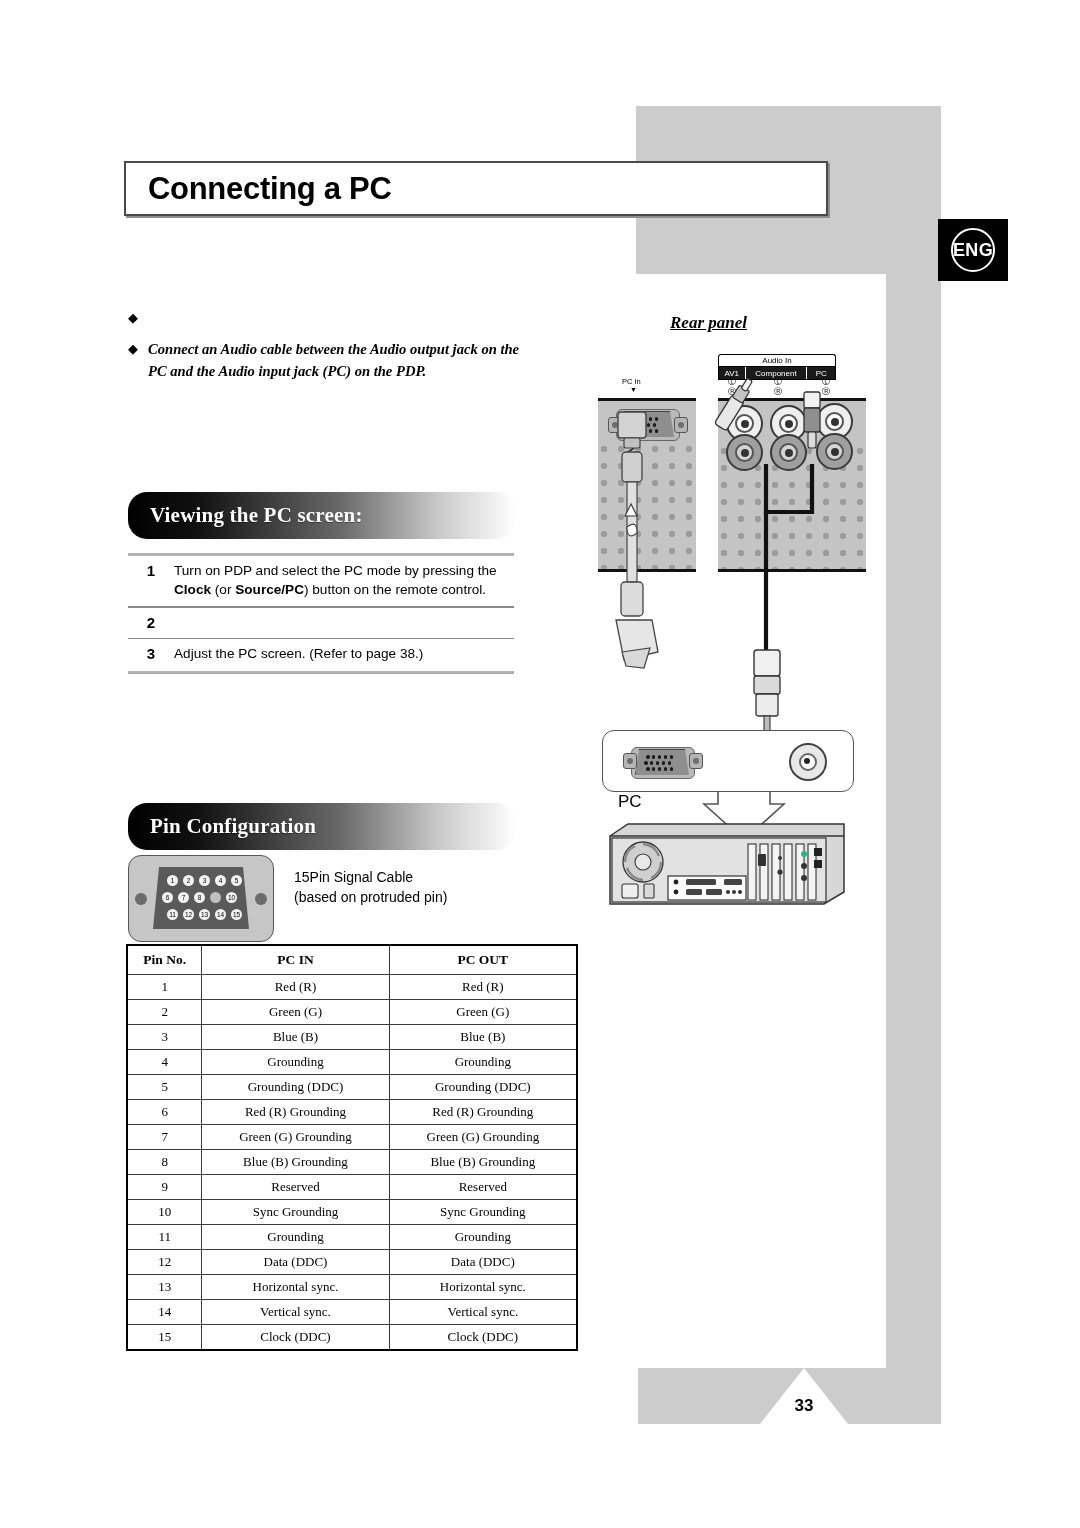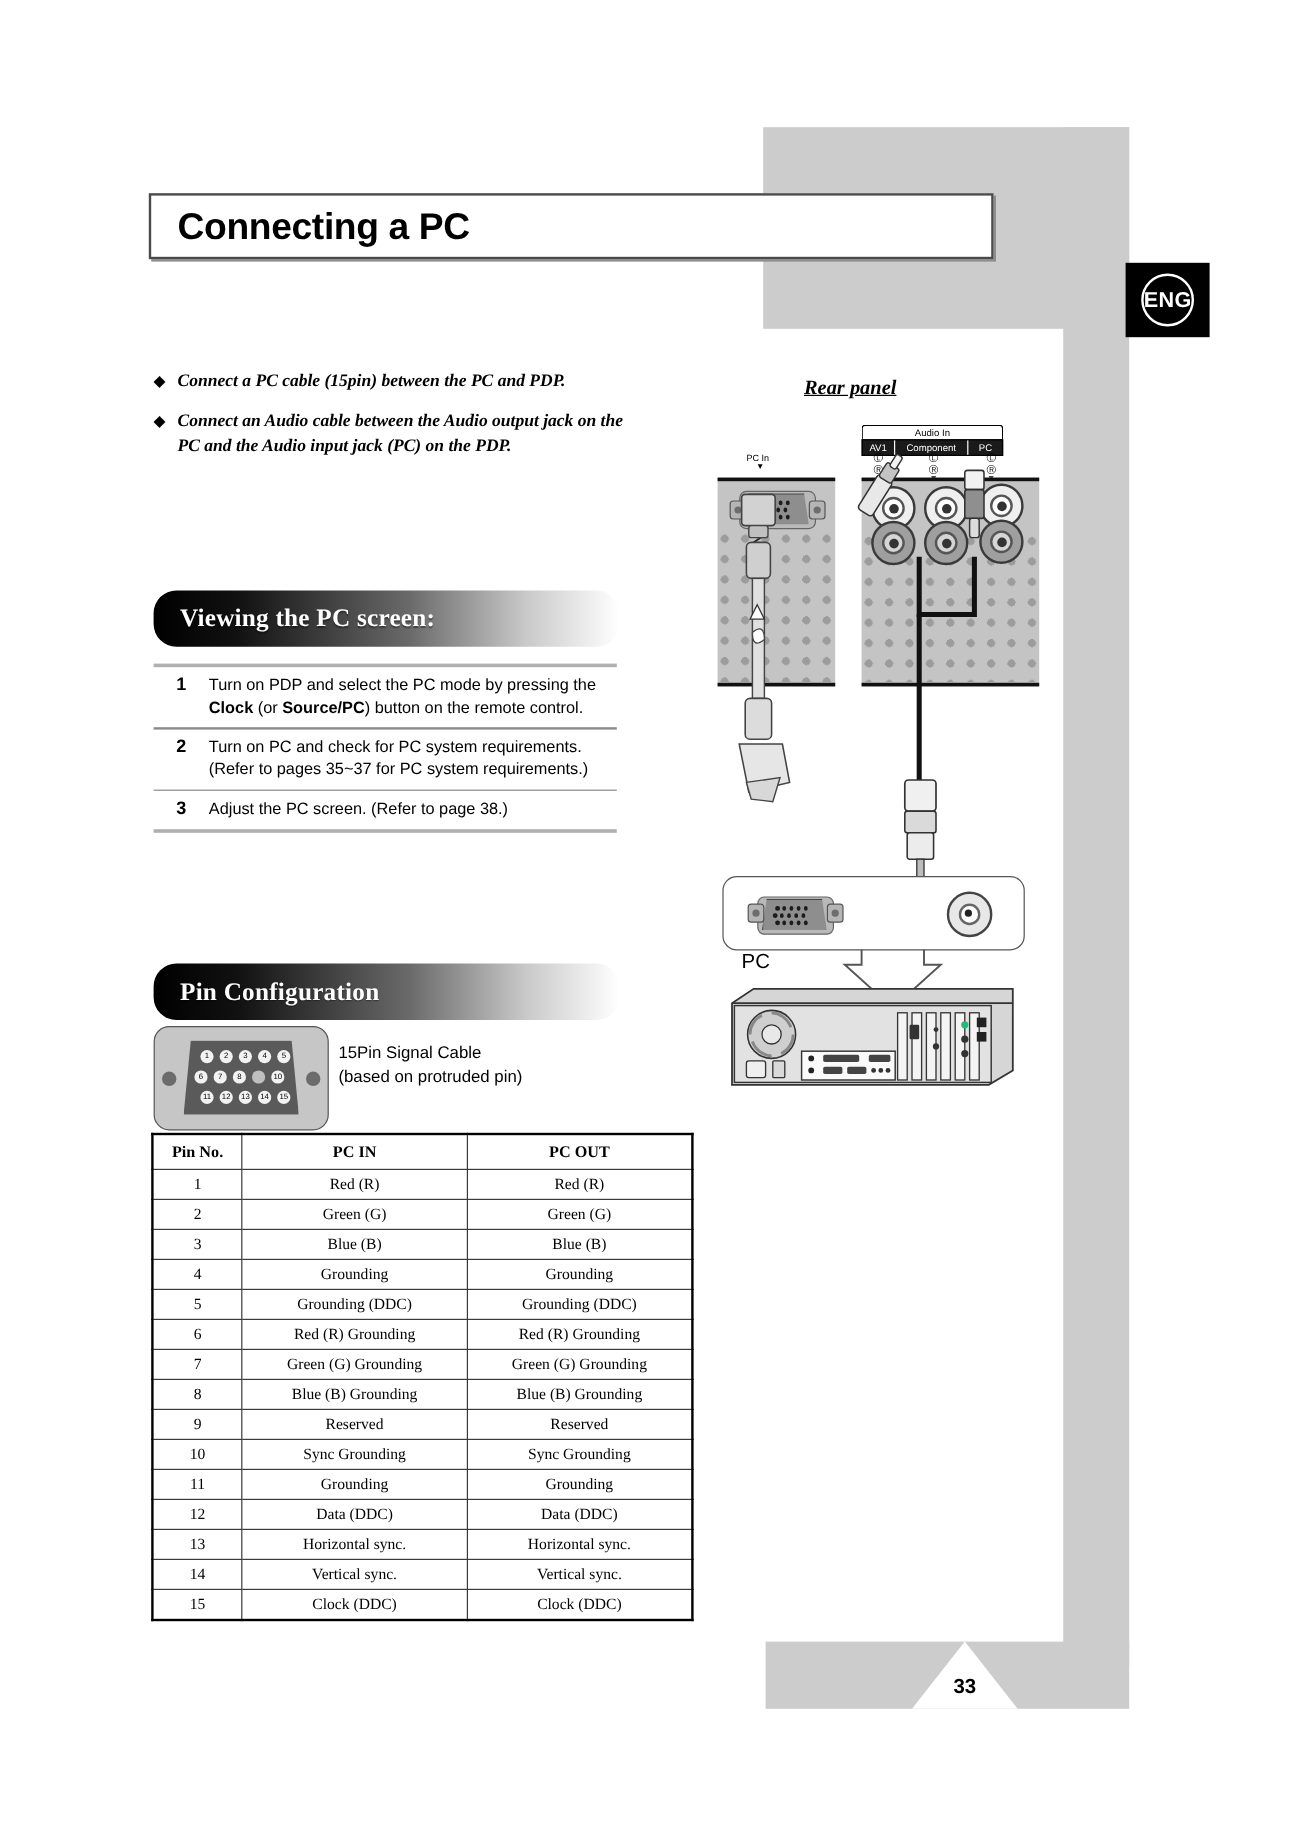--- a/index.html
+++ b/index.html
@@ -107,21 +107,21 @@
     width:11px;height:11px;border-radius:50%;background:#f2f2f2;
     color:#000;font-size:6.5px;line-height:11px;text-align:center;
     margin-right:5px;font-family:"Liberation Sans", sans-serif;
   }
   .pin.blank{background:#bfbfbf;color:transparent;}
   .screw{
     position:absolute;width:12px;height:12px;border-radius:50%;background:#6b6b6b;top:37px;
   }
   #screw-l{left:6px;} #screw-r{right:6px;}
   #conn-caption{
-    position:absolute;left:154px;top:12px;width:230px;
+    position:absolute;left:166px;top:12px;width:230px;
     font-size:14px;line-height:20px;color:#000;
     font-family:"Liberation Sans", sans-serif;
   }
 
   
   #pin-table{
     position:absolute;left:126px;top:944px;width:452px;
     border-collapse:collapse;border:2px solid #000;
     font-family:"Liberation Sans", sans-serif;
   }
@@ -274,42 +274,40 @@
   <div class="ring">ENG</div>
 </div>
 
 <div id="page-title-box">
   <div class="t">Connecting a PC</div>
 </div>
 
 <div id="bullets">
   <div class="bullet">
     <div class="dia">◆</div>
-    <div class="txt">Connect a PC cable (15pin) between the PC and PDP.</div>
   </div>
   <div class="bullet">
     <div class="dia">◆</div>
     <div class="txt">Connect an Audio cable between the Audio output jack on the PC and the Audio input jack (PC) on the PDP.</div>
   </div>
 </div>
 
 <div class="sec-head" id="sec-viewing">
   <span>Viewing the PC screen:</span>
 </div>
 
 <div id="steps">
   <div class="rule"></div>
   <div class="step">
     <div class="num">1</div>
     <div class="body"><span>Turn on PDP and select the PC mode by pressing the </span><b>Clock</b><span> (or </span><b>Source/PC</b><span>) button on the remote control.</span></div>
   </div>
   <div class="rule thin"></div>
   <div class="step">
     <div class="num">2</div>
-    <div class="body"><span>Turn on PC and check for PC system requirements. (Refer to pages 35~37 for PC system requirements.)</span></div>
   </div>
   <div class="rule thin"></div>
   <div class="step">
     <div class="num">3</div>
     <div class="body"><span>Adjust the PC screen. (Refer to page 38.)</span></div>
   </div>
   <div class="rule"></div>
 </div>
 
 <div class="sec-head" id="sec-pin">

